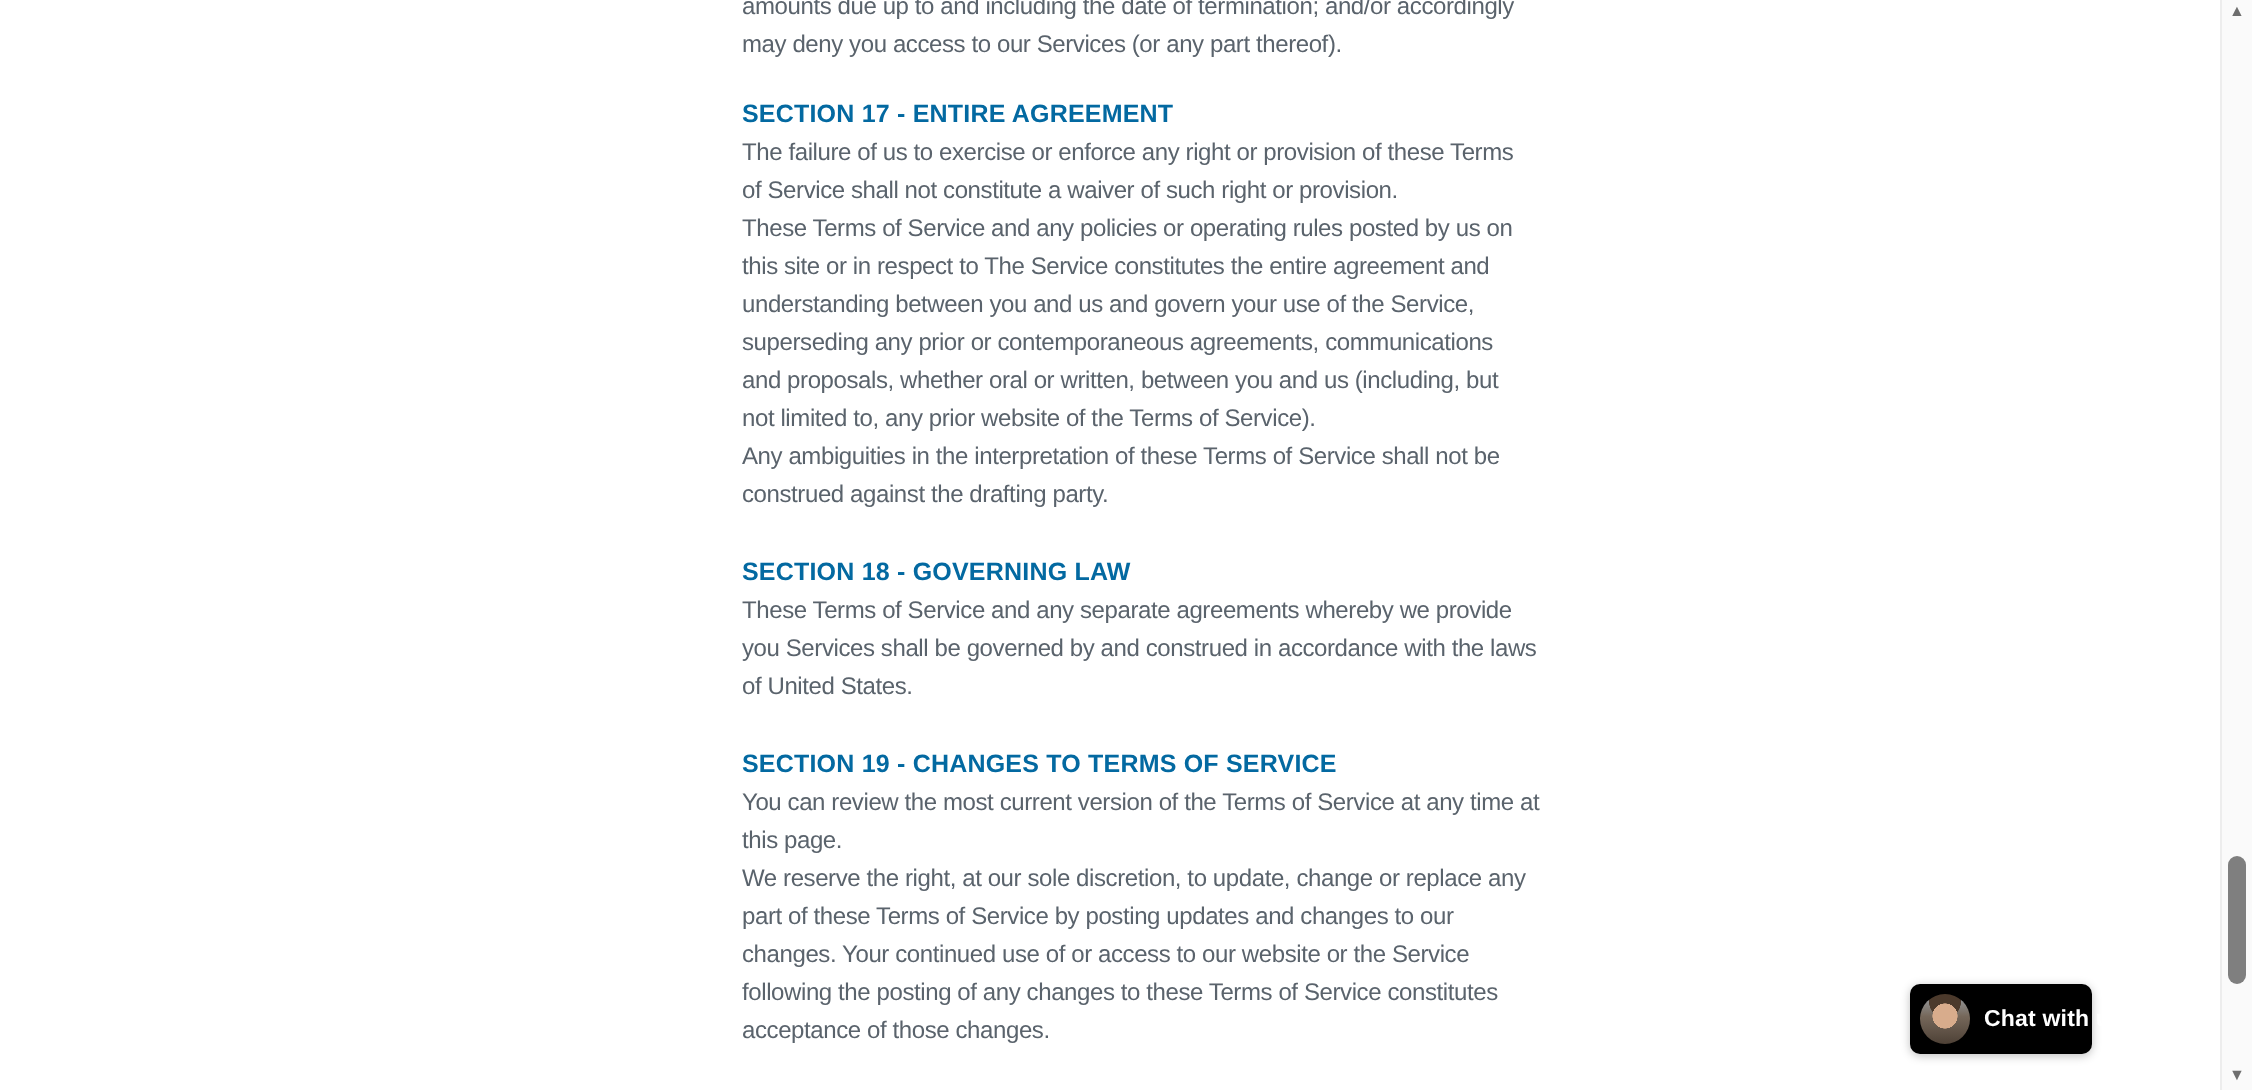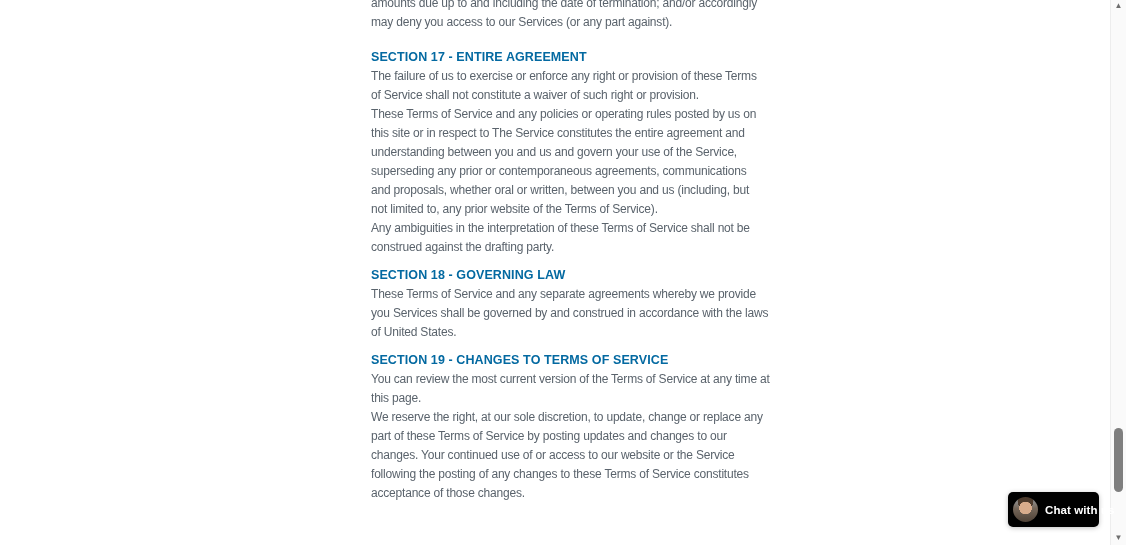--- a/index.html
+++ b/index.html
@@ -16,21 +16,21 @@
     width: 1126px;
     height: 423px;
     background: #ffffff;
   }
   .content {
     position: absolute;
     left: 371px;
     top: -6px;
     width: 430px;
   }
-  .section { margin-top: 9px; }
+  .section { margin-top: 20px; }
   .section:first-child { margin-top: 0; }
   .section:nth-child(2) { margin-top: 16px; }
   .heading {
     font-size: 12.5px;
     line-height: 19px;
     font-weight: bold;
     color: #0369a1;
     letter-spacing: 0.1px;
     white-space: nowrap;
   }
@@ -69,21 +69,21 @@
     left: 3px;
     top: 428px;
     width: 9px;
     height: 64px;
     border-radius: 5px;
     background: #7f7f7f;
   }
   
   .chat {
     position: absolute;
-    left: 1008px;
+    left: 955px;
     top: 492px;
     width: 91px;
     height: 35px;
     background: #000000;
     border: none;
     border-radius: 5px;
     display: flex;
     align-items: center;
     padding: 0 8px 0 5px;
     gap: 7px;
@@ -110,21 +110,21 @@
   }
 </style>
 </head>
 <body>
 
 <div class="page">
 
   <div class="content" id="terms-content">
       <div class="section">
         <div class="line">amounts due up to and including the date of termination; and/or accordingly</div>
-        <div class="line">may deny you access to our Services (or any part against).</div>
+        <div class="line">may deny you access to our Services (or any part thereof).</div>
       </div>
       <div class="section">
         <div class="heading">SECTION 17 - ENTIRE AGREEMENT</div>
         <div class="line">The failure of us to exercise or enforce any right or provision of these Terms</div>
         <div class="line">of Service shall not constitute a waiver of such right or provision.</div>
         <div class="line">These Terms of Service and any policies or operating rules posted by us on</div>
         <div class="line">this site or in respect to The Service constitutes the entire agreement and</div>
         <div class="line">understanding between you and us and govern your use of the Service,</div>
         <div class="line">superseding any prior or contemporaneous agreements, communications</div>
         <div class="line">and proposals, whether oral or written, between you and us (including, but</div>

